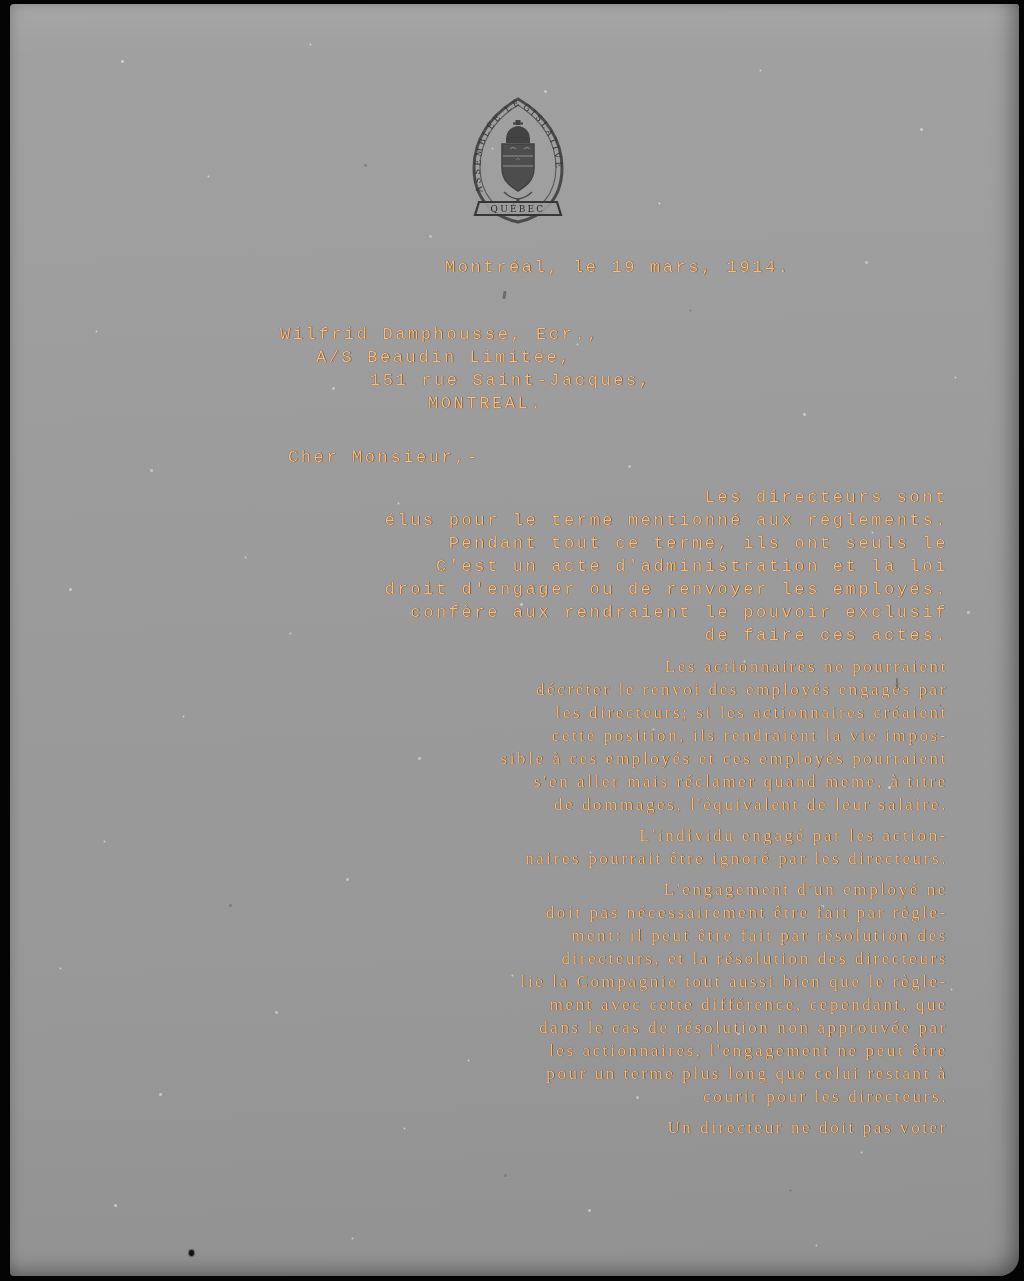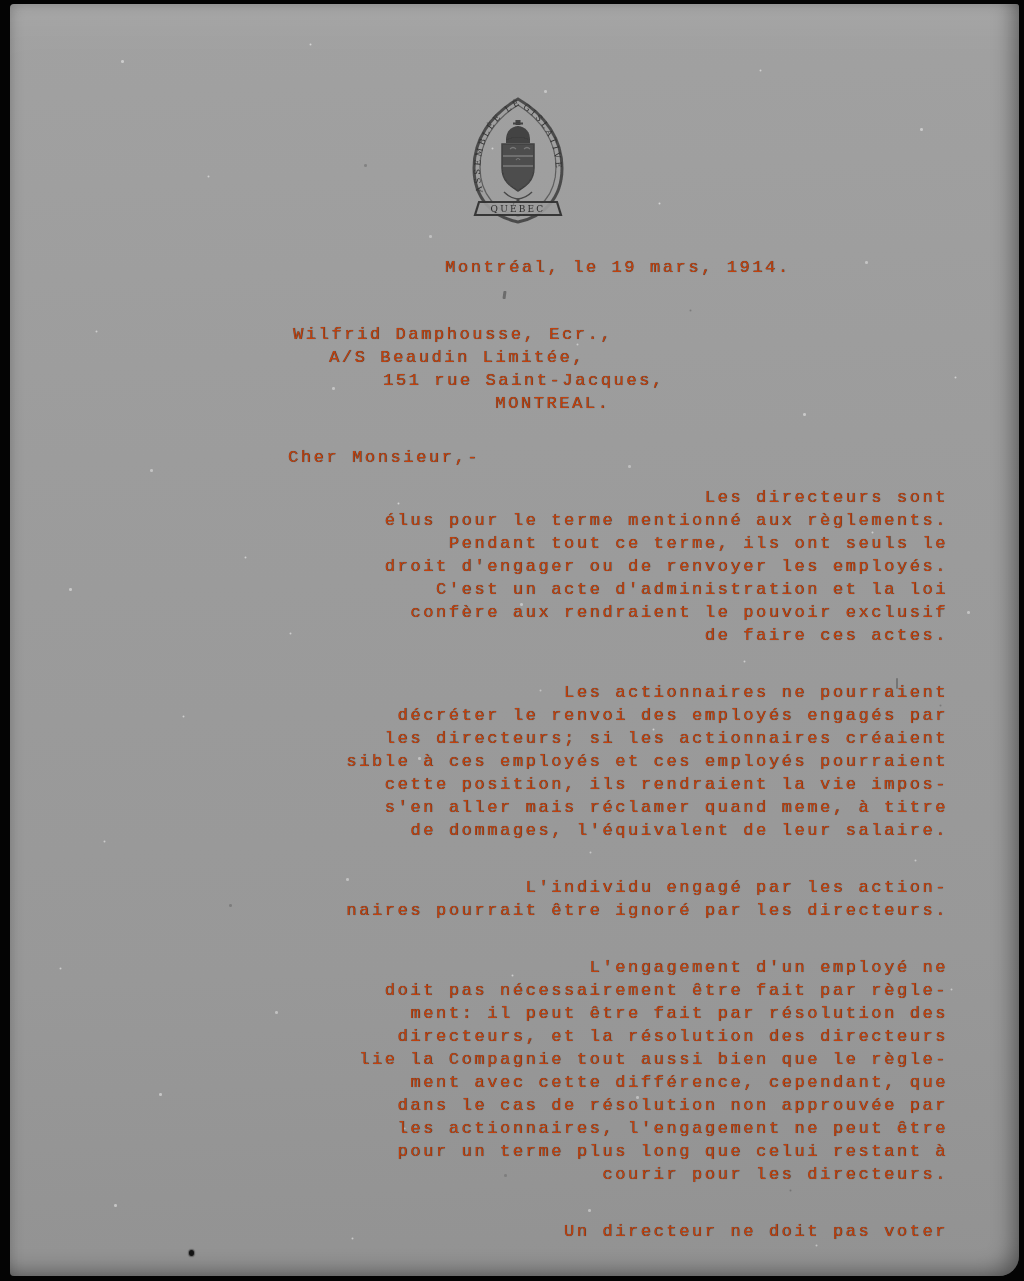--- a/index.html
+++ b/index.html
@@ -35,30 +35,30 @@
       160px 1094px 0 1px rgba(255,255,255,.45),404px 1128px 0 .5px rgba(255,255,255,.5),
       637px 1097px 0 1px rgba(255,255,255,.4),861px 1152px 0 .5px rgba(255,255,255,.5),
       115px 1205px 0 1px rgba(255,255,255,.45),352px 1238px 0 .5px rgba(255,255,255,.5),
       589px 1210px 0 1px rgba(255,255,255,.4),816px 1245px 0 .5px rgba(255,255,255,.45),
       492px 148px 0 .5px rgba(255,255,255,.5),700px 548px 0 .5px rgba(255,255,255,.45),
       245px 557px 0 .5px rgba(255,255,255,.5),540px 690px 0 .5px rgba(255,255,255,.4),
       915px 860px 0 .5px rgba(255,255,255,.45),468px 1060px 0 .5px rgba(255,255,255,.5),
       365px 165px 0 1px rgba(0,0,0,.18),      690px 310px 0 .5px rgba(0,0,0,.2),
       230px 905px 0 1px rgba(0,0,0,.18),      790px 1190px 0 .5px rgba(0,0,0,.2),
       505px 1175px 0 1px rgba(0,0,0,.15),     940px 705px 0 .5px rgba(0,0,0,.2);}
-  .typed{color:#c2410c;font-size:17px;letter-spacing:2.6px;
+  .typed{color:#fdba74;font-size:17px;letter-spacing:2.6px;
          text-shadow:.4px .4px .7px rgba(10,10,10,.65), -0.2px 0 .4px rgba(10,10,10,.35);}
   .ln{display:block;height:23px;line-height:23px;white-space:pre;}
   .date{position:absolute;left:445px;top:256px;}
-  .address{position:absolute;left:293px;top:323px;}
-  .addr-2{padding-left:36px;} .addr-3{padding-left:90px;} .addr-4{padding-left:148px;text-align:center;}
+  .address{position:absolute;left:280px;top:323px;}
+  .addr-2{padding-left:36px;} .addr-3{padding-left:90px;} .addr-4{padding-left:148px;}
   .body{position:absolute;left:288px;top:446px;width:660px;}
   .salutation{margin-bottom:17px;}
   .para{margin:0;text-align:right;}
-  .para + .para{margin-top:34px;}
+  .para + .para{margin-top:8px;font-family:Liberation Serif, serif;}
   .open-wide{padding-left:269px;}  
   .open{padding-left:190px;}       
   .open-close{padding-left:182px;} 
   .seal{position:absolute;left:466px;top:96px;width:104px;height:134px;opacity:.85;}
   .smudge{position:absolute;left:503px;top:291px;width:3px;height:8px;
           background:rgba(25,25,25,.38);transform:rotate(8deg);border-radius:1px;}
   .tickmark{position:absolute;left:896px;top:678px;width:2px;height:11px;
           background:rgba(30,30,30,.30);border-radius:1px;}
   .inkdot{position:absolute;left:189px;top:1250px;width:5px;height:6px;
           background:#131313;border-radius:50%;box-shadow:0 0 1px 1px rgba(20,20,20,.4);}
@@ -116,32 +116,32 @@
     <span class="ln addr-4">MONTREAL.</span>
   </div>
 
   <div class="typed body">
     <div class="ln salutation">Cher Monsieur,-</div>
 
     <div class="para">
       <span class="ln open-wide">Les directeurs sont</span>
       <span class="ln">élus pour le terme mentionné aux règlements.</span>
       <span class="ln">Pendant tout ce terme, ils ont seuls le</span>
+      <span class="ln">C'est un acte d'administration et la loi</span>
       <span class="ln">droit d'engager ou de renvoyer les employés.</span>
-      <span class="ln">C'est un acte d'administration et la loi</span>
       <span class="ln">confère aux rendraient le pouvoir exclusif</span>
       <span class="ln">de faire ces actes.</span>
     </div>
 
     <div class="para">
       <span class="ln open">Les actionnaires ne pourraient</span>
       <span class="ln">décréter le renvoi des employés engagés par</span>
       <span class="ln">les directeurs; si les actionnaires créaient</span>
+      <span class="ln">cette position, ils rendraient la vie impos-</span>
       <span class="ln">sible à ces employés et ces employés pourraient</span>
-      <span class="ln">cette position, ils rendraient la vie impos-</span>
       <span class="ln">s'en aller mais réclamer quand meme, à titre</span>
       <span class="ln">de dommages, l'équivalent de leur salaire.</span>
     </div>
 
     <div class="para">
       <span class="ln open">L'individu engagé par les action-</span>
       <span class="ln">naires pourrait être ignoré par les directeurs.</span>
     </div>
 
     <div class="para">

